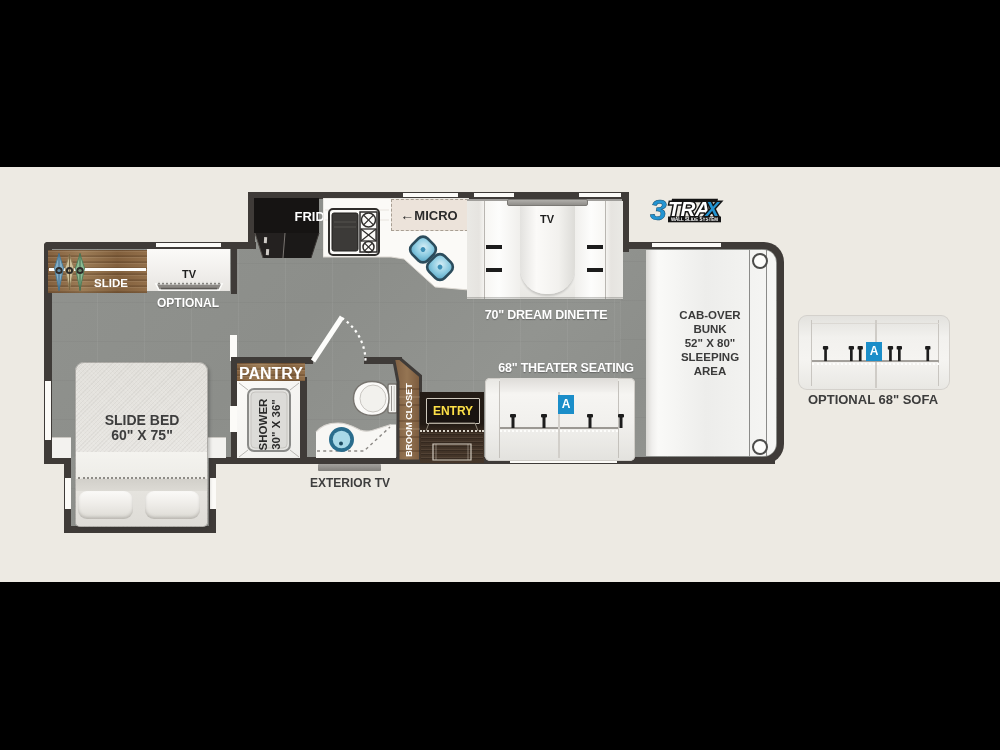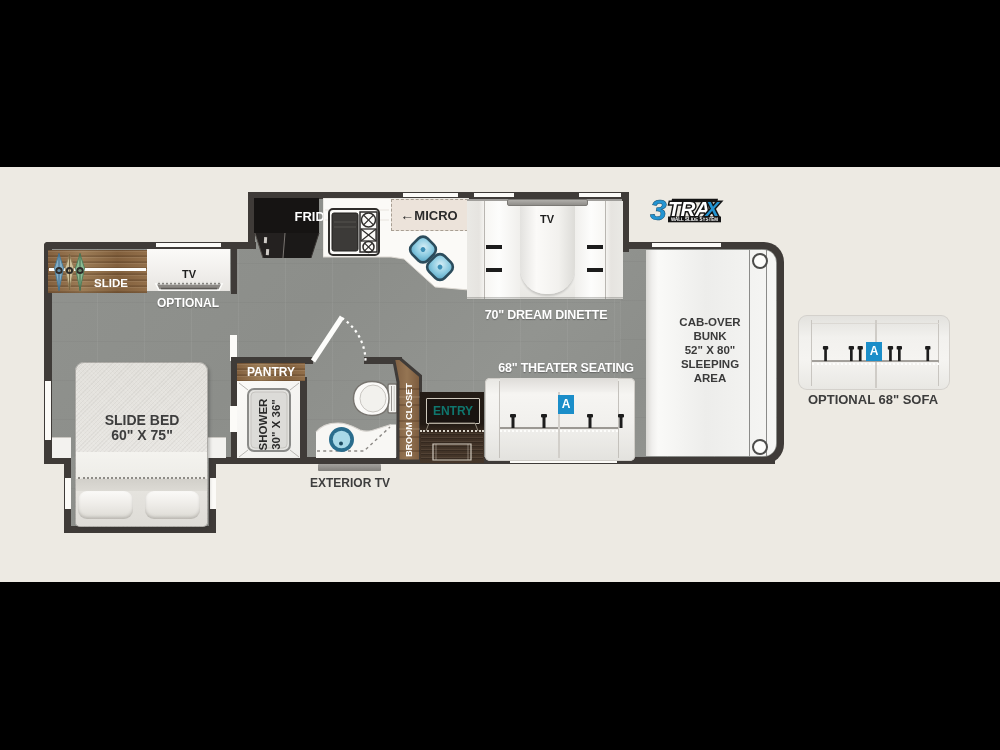--- a/index.html
+++ b/index.html
@@ -233,21 +233,21 @@
 
   <div class="lbl" style="left:142px;top:412px;font-size:14px;color:#3d3d3d;">SLIDE BED</div>
   <div class="lbl" style="left:142px;top:427px;font-size:14px;color:#3d3d3d;">60" X 75"</div>
 
   <div class="abs" style="left:78px;top:491px;width:55px;height:28px;border-radius:9px;background:linear-gradient(180deg,#fbfaf8 0,#efede9 45%,#dddbd5 100%);box-shadow:inset 0 -2px 3px rgba(120,118,112,0.35);"></div>
 
   <div class="abs" style="left:145px;top:491px;width:55px;height:28px;border-radius:9px;background:linear-gradient(180deg,#fbfaf8 0,#efede9 45%,#dddbd5 100%);box-shadow:inset 0 -2px 3px rgba(120,118,112,0.35);"></div>
 
   <div class="abs wood" style="left:237px;top:363px;width:68px;height:18px;"></div>
 
-  <div class="lbl" style="left:271px;top:365px;font-size:12px;color:#fff;">PANTRY</div>
+  <div class="lbl" style="left:271px;top:365px;font-size:16px;color:#fff;">PANTRY</div>
 
   <div class="abs" style="left:237px;top:381px;width:63px;height:77px;background:linear-gradient(135deg,#fbfaf8 0,#efeeeb 100%);"></div>
 
   <svg class="abs" style="left:238px;top:382px;" width="62" height="76" viewBox="0 0 62 76">
     <g stroke="#b9b7b3" stroke-width="1">
       <line x1="1" y1="1" x2="10" y2="8"></line>
         <line x1="61" y1="1" x2="52" y2="8"></line>
       <line x1="1" y1="75" x2="10" y2="68"></line>
         <line x1="61" y1="75" x2="52" y2="68"></line>
     </g>
@@ -302,21 +302,21 @@
     <path d="M37,8 A52,52 0 0 1 60.5,51.5" fill="none" stroke="#fdfdfb" stroke-width="2.2" stroke-dasharray="2.5,3.5"></path>
     <line x1="8" y1="51" x2="37" y2="7" stroke="#fdfdfb" stroke-width="5"></line>
   </svg>
 
   <div class="abs" style="left:420px;top:392px;width:64px;height:71px;background:linear-gradient(180deg,#241c16 0,#221a14 45%,#3d2f24 60%,#46372a 100%);"></div>
 
   <div class="abs" style="left:421px;top:433px;width:62px;height:28px;background:repeating-linear-gradient(180deg, rgba(255,230,200,0.08) 0 1px, rgba(0,0,0,0.18) 1px 2px, rgba(0,0,0,0) 2px 4px);"></div>
 
   <div class="abs" style="left:426px;top:398px;width:52px;height:24px;background:#191310;border:1.2px solid #cfc9bd;border-radius:1px;"></div>
 
-  <div class="lbl" style="left:453px;top:404px;font-size:12px;color:#0f766e;">ENTRY</div>
+  <div class="lbl" style="left:453px;top:404px;font-size:12px;color:#fde047;">ENTRY</div>
 
   <svg class="abs" style="left:420px;top:422px;" width="64" height="12" viewBox="0 0 64 12">
     <path d="M9,1 L55,1 L58,9 M9,1 L6,9" fill="none" stroke="#8f877a" stroke-width="1"></path>
   </svg>
 
   <div class="abs" style="left:420px;top:430px;width:64px;height:0;border-top:2px dotted #d9d4c9;"></div>
 
   <svg class="abs" style="left:422px;top:436px;" width="60" height="26" viewBox="0 0 60 26">
     <path d="M11,8 L49,8 L49,24 L11,24 Z" fill="none" stroke="#cfc9bd" stroke-width="1.2"></path>
     <line x1="14" y1="8" x2="14" y2="24" stroke="rgba(207,201,189,0.5)" stroke-width="1"></line>
@@ -349,21 +349,21 @@
         <rect x="83.5" y="3" width="3" height="11"></rect>
       <rect x="113" y="0" width="6" height="3.5" rx="1"></rect>
         <rect x="114.5" y="3" width="3" height="11"></rect>
     </g>
   </svg>
 
   <div class="abs" style="left:558px;top:395px;width:16px;height:19px;background:#1b8ec9;color:#fff;font-weight:bold;font-size:12px;text-align:center;line-height:19px;">A</div>
 
   <div class="lbl" style="left:566px;top:361px;font-size:12.5px;letter-spacing:-0.2px;color:#fff;text-shadow:0 1px 1px rgba(60,60,60,0.5);">68" THEATER SEATING</div>
 
-  <div class="lbl" style="left:710px;top:315px;font-size:11.5px;color:#3a3a3a;text-align:center;line-height:14px;">CAB-OVER<br>BUNK<br>52" X 80"<br>SLEEPING<br>AREA</div>
+  <div class="lbl" style="left:710px;top:308px;font-size:11.5px;color:#3a3a3a;text-align:center;line-height:14px;">CAB-OVER<br>BUNK<br>52" X 80"<br>SLEEPING<br>AREA</div>
 
   <svg class="abs" style="left:648px;top:193px;" width="80" height="34" viewBox="0 0 80 34">
     <rect x="20" y="23.5" width="53" height="5.8" fill="#141414"></rect>
     <text x="46.5" y="28.3" font-family="Liberation Sans,sans-serif" font-size="4.6" font-weight="bold" fill="#fff" text-anchor="middle" textLength="47" lengthAdjust="spacingAndGlyphs">WALL SLIDE SYSTEM</text>
     <rect x="24" y="5.8" width="46" height="3.4" fill="#141414" transform="skewX(-12)" transform-origin="24 5.8"></rect>
     <text x="2" y="27" font-family="Liberation Sans,sans-serif" font-size="30" font-weight="bold" font-style="italic" fill="#2394d2" stroke="#0d4668" stroke-width="0.5">3</text>
     <g font-family="Liberation Sans,sans-serif" font-size="20.5" font-weight="bold" font-style="italic">
       <text x="20" y="23" fill="#fff" stroke="#141414" stroke-width="3" paint-order="stroke">TRA</text>
       <text x="57.5" y="23" fill="#2394d2" stroke="#141414" stroke-width="3" paint-order="stroke">X</text>
     </g>

